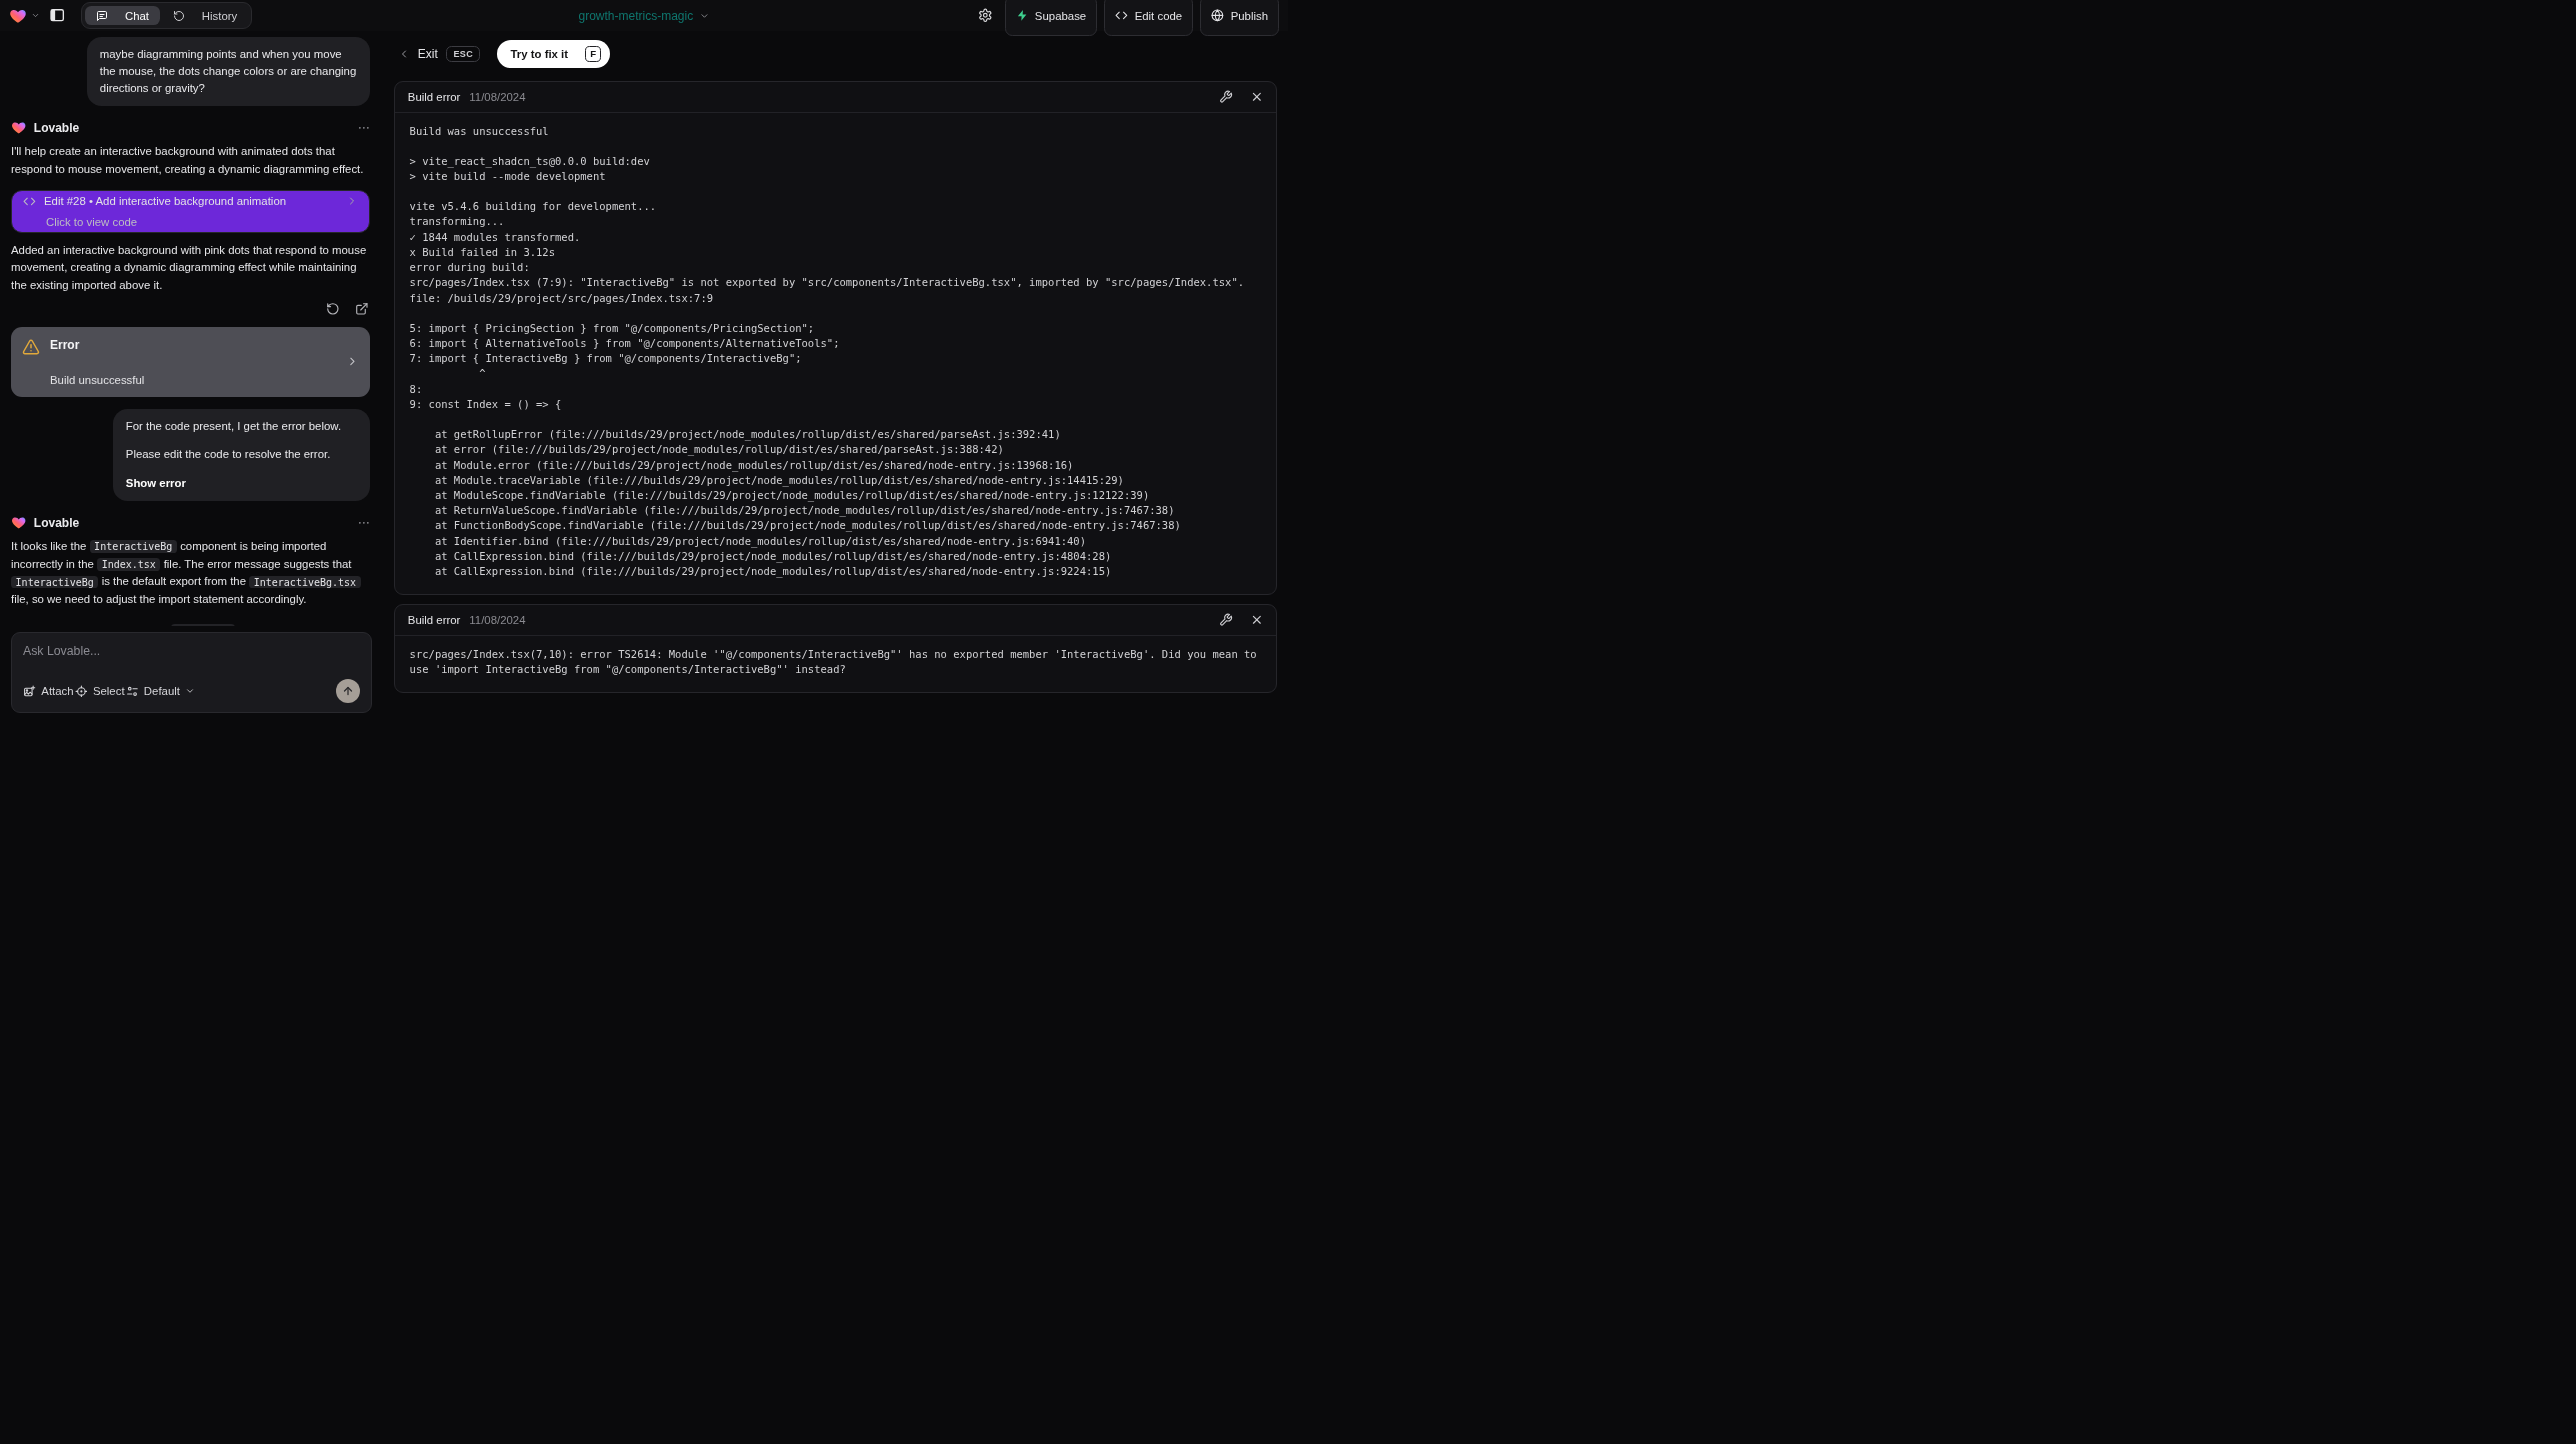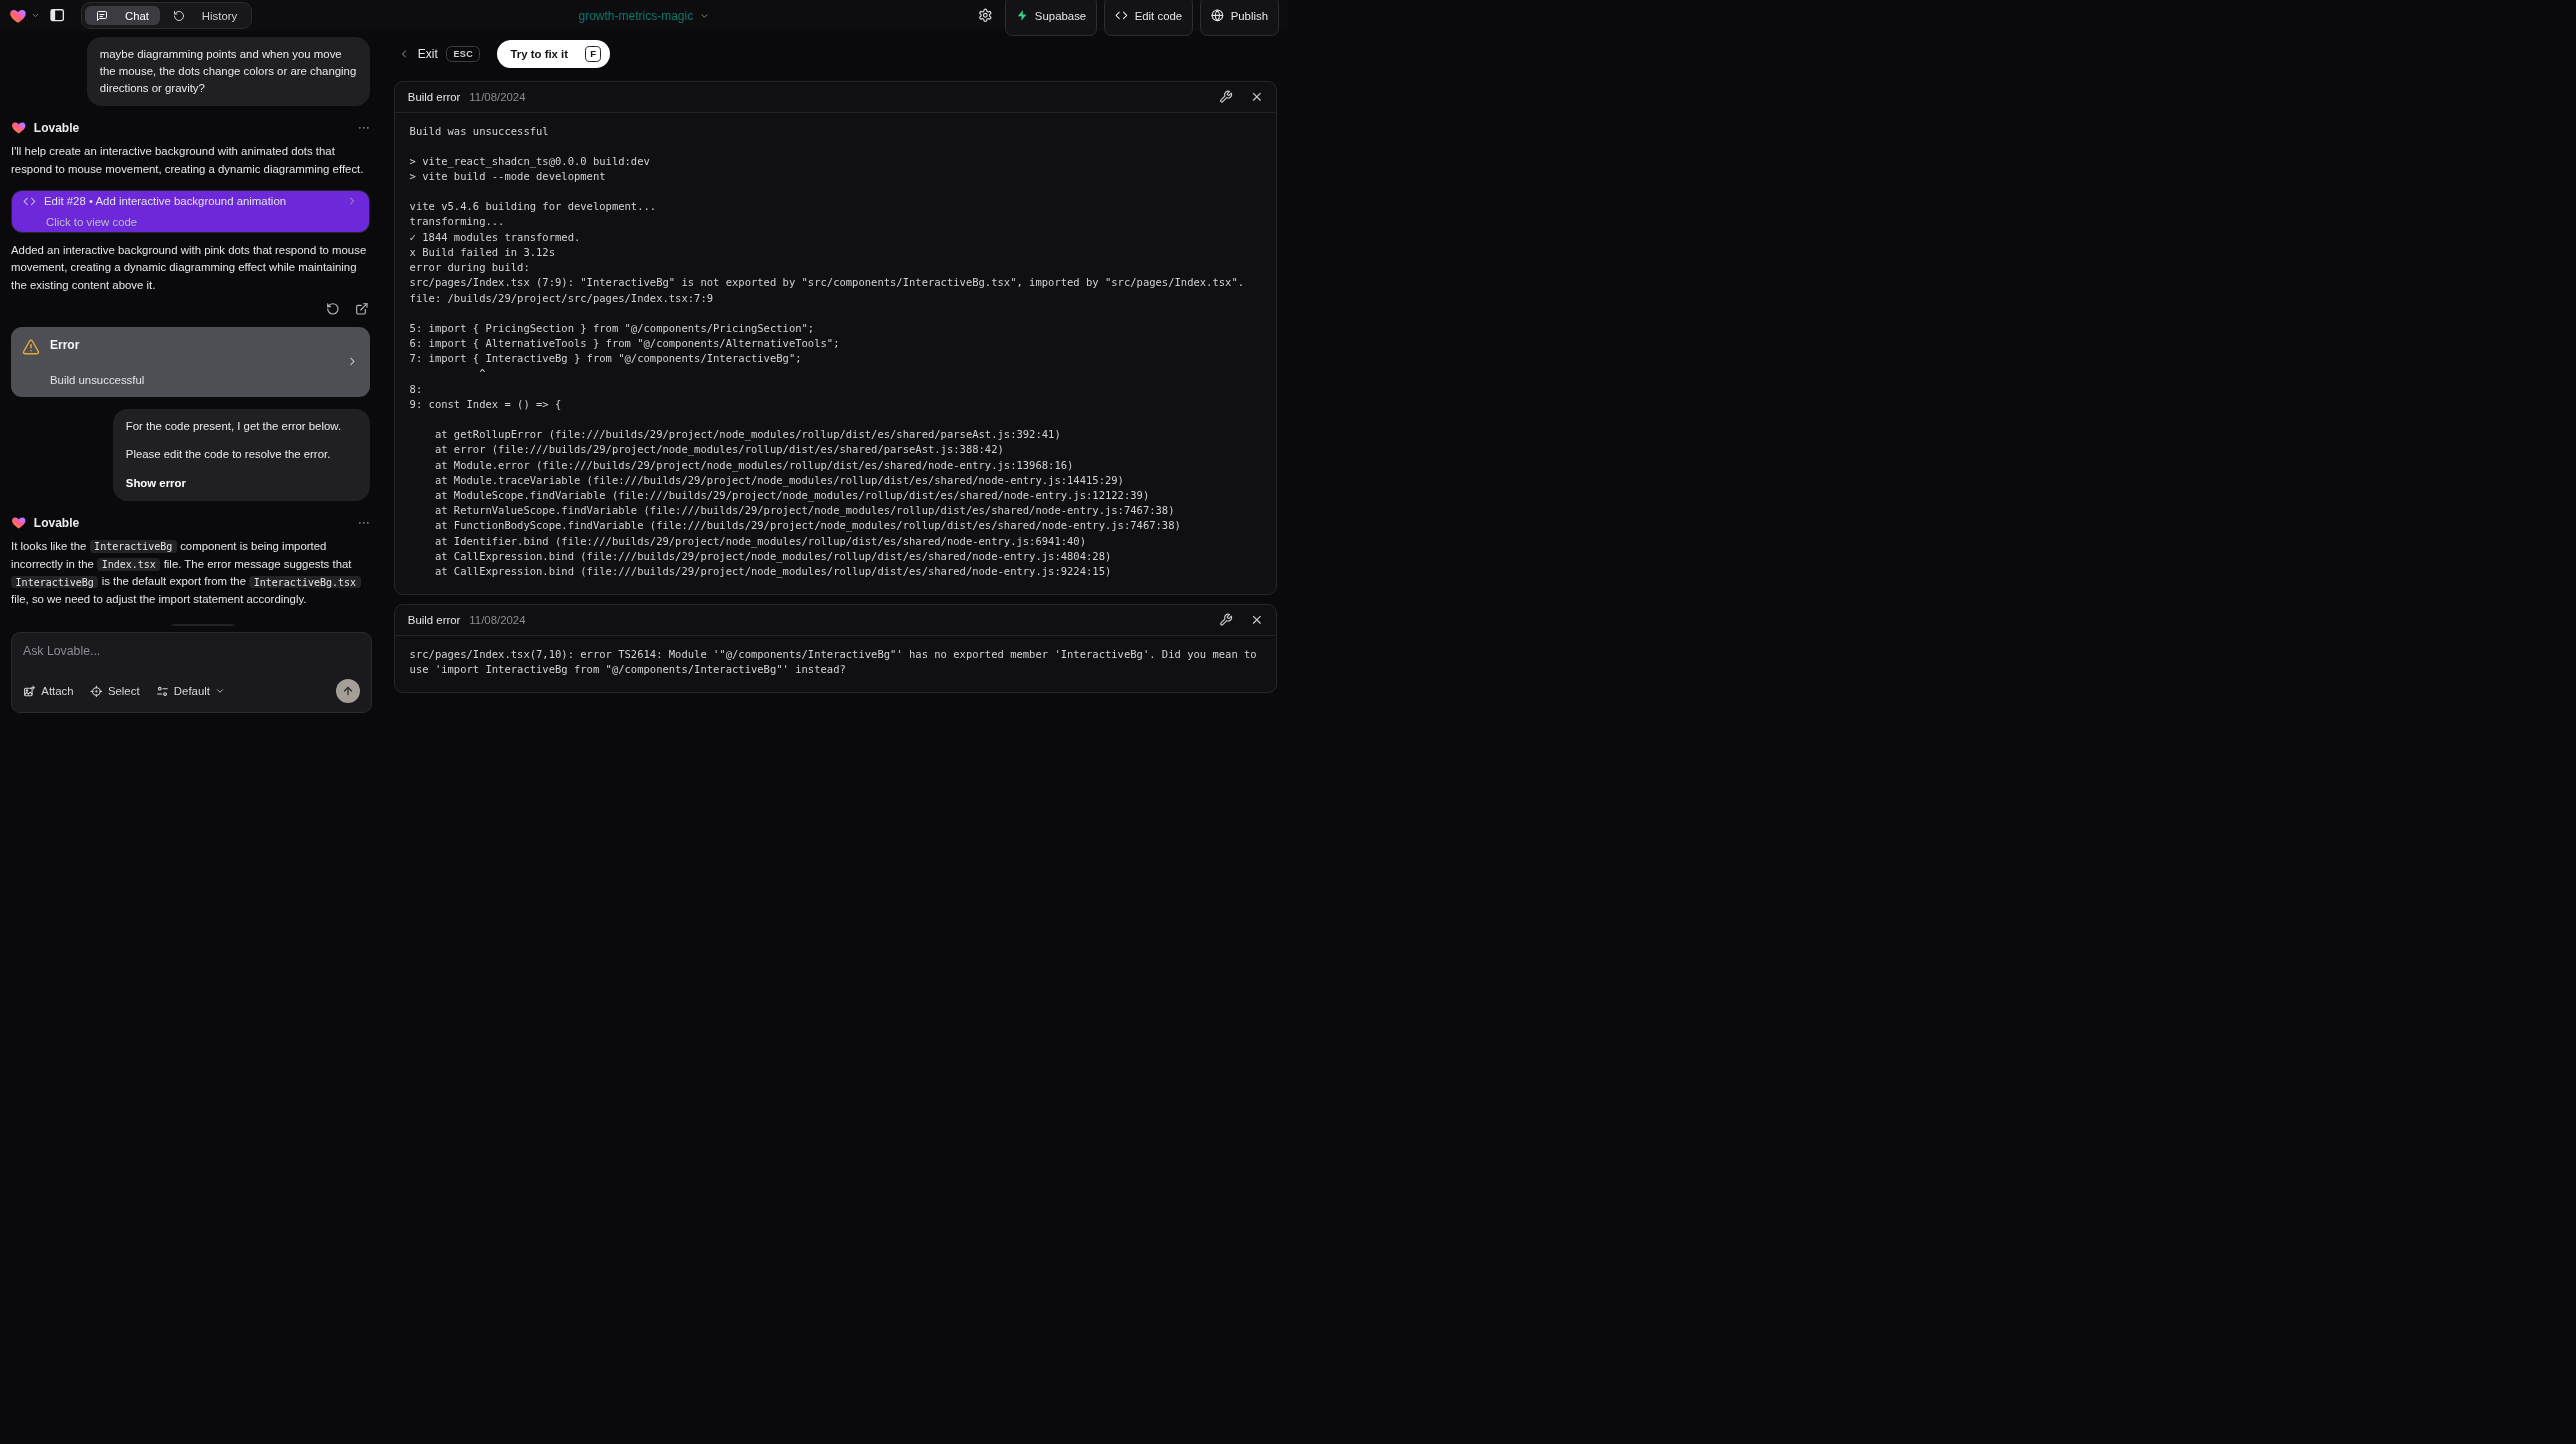--- a/index.html
+++ b/index.html
@@ -45,21 +45,21 @@
   .edit-sub { margin-left:23px; margin-top:8.2px; color:#bdbdc2; }
   .chev-end { margin-left:auto; color:#a5a5ab; }
   .msg-actions { display:flex; justify-content:flex-end; gap:14.6px; color:#b6b6bb; margin:7.3px 1.8px 1.8px; }
   .error-card { background:#4e4e55; border-radius:11px; padding:11px; margin:11px 0; display:grid; grid-template-columns:auto 1fr auto; column-gap:10px; align-items:center; }
   .error-card .warn { color:#e2a93b; align-self:start; }
   .err-title { font-weight:700; color:#f4f4f6; font-size:12px; }
   .err-sub { color:#e3e3e6; margin-top:22px; }
   .composer { margin:5.5px 11px 0; background:#1a1a1e; border:0.9px solid #29292e; border-radius:9px; padding:11px 11px 9px; display:flex; flex-direction:column; gap:15.5px; }
   .composer textarea { background:transparent; border:none; outline:none; resize:none; color:#e8e8ea; font-family:"Liberation Sans",sans-serif; font-size:12.3px; height:20px; }
   .composer textarea::placeholder { color:#8b8b92; }
-  .composer-row { display:flex; align-items:center; gap:16px; color:#d6d6da; }
+  .composer-row { display:flex; align-items:center; gap:1px; color:#d6d6da; }
   .c-btn { display:flex; align-items:center; gap:5.5px; }
   .send-btn { margin-left:auto; width:24px; height:24px; border-radius:50%; background:#a59e97; display:flex; align-items:center; justify-content:center; color:#2a2a2c; }
 
   
   .error-view { flex:1; padding:5.5px 11px 11px; overflow:hidden; }
   .ev-head { display:flex; align-items:center; height:35px; gap:9px; padding:0 3.6px; }
   .exit { display:flex; align-items:center; gap:8.2px; color:#e6e6e9; font-size:12px;justify-content:center; }
   .esc { border:0.9px solid #3c3c42; border-radius:5.5px; padding:1.8px 6.4px; font-size:9px; font-weight:700; color:#cfcfd3; letter-spacing:0.4px; }
   .fix-btn { display:flex; align-items:center; gap:17px; background:#ffffff; color:#141415; font-size:11.4px; font-weight:700; border-radius:911px; padding:5.5px 8.2px 5.5px 13.7px; margin-left:7.3px; }
   .fkey { width:16.4px; height:16.4px; border:1.4px solid #222226; border-radius:4.6px; display:flex; align-items:center; justify-content:center; font-size:9.6px; font-weight:700; }
@@ -186,21 +186,21 @@
               <polyline points="8 6 2 12 8 18"></polyline>
           </svg>
           <span>Edit #28 • Add interactive background animation</span>
           <svg class="ic chev-end" width="12" height="12" viewBox="0 0 24 24">
               <polyline points="9 18 15 12 9 6"></polyline>
             </svg>
         </div>
         <div class="edit-sub">Click to view code</div>
       </div>
 
-      <p class="msg-p">Added an interactive background with pink dots that respond to mouse movement, creating a dynamic diagramming effect while maintaining the existing content above it.</p>
+      <p class="msg-p">Added an interactive background with pink dots that respond to mouse movement, creating a dynamic diagramming effect while maintaining the existing imported above it.</p>
 
       <div class="msg-actions">
         <svg class="ic" width="13.7" height="13.7" viewBox="0 0 24 24">
           <path d="M3 12a9 9 0 1 0 9-9 9.75 9.75 0 0 0-6.74 2.74L3 8"></path>
             <path d="M3 3v5h5"></path>
         </svg>
         <svg class="ic" width="13.7" height="13.7" viewBox="0 0 24 24">
           <path d="M15 3h6v6"></path>
             <path d="M10 14 21 3"></path>
             <path d="M18 13v6a2 2 0 0 1-2 2H5a2 2 0 0 1-2-2V8a2 2 0 0 1 2-2h6"></path>

